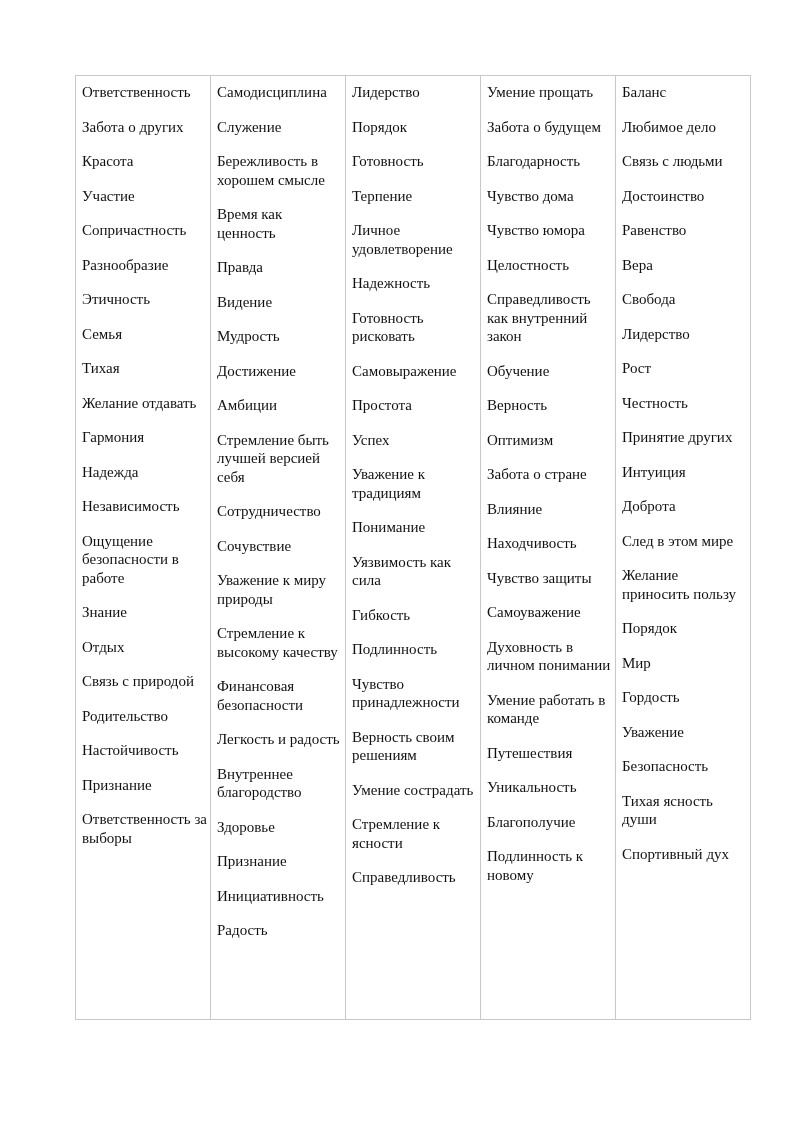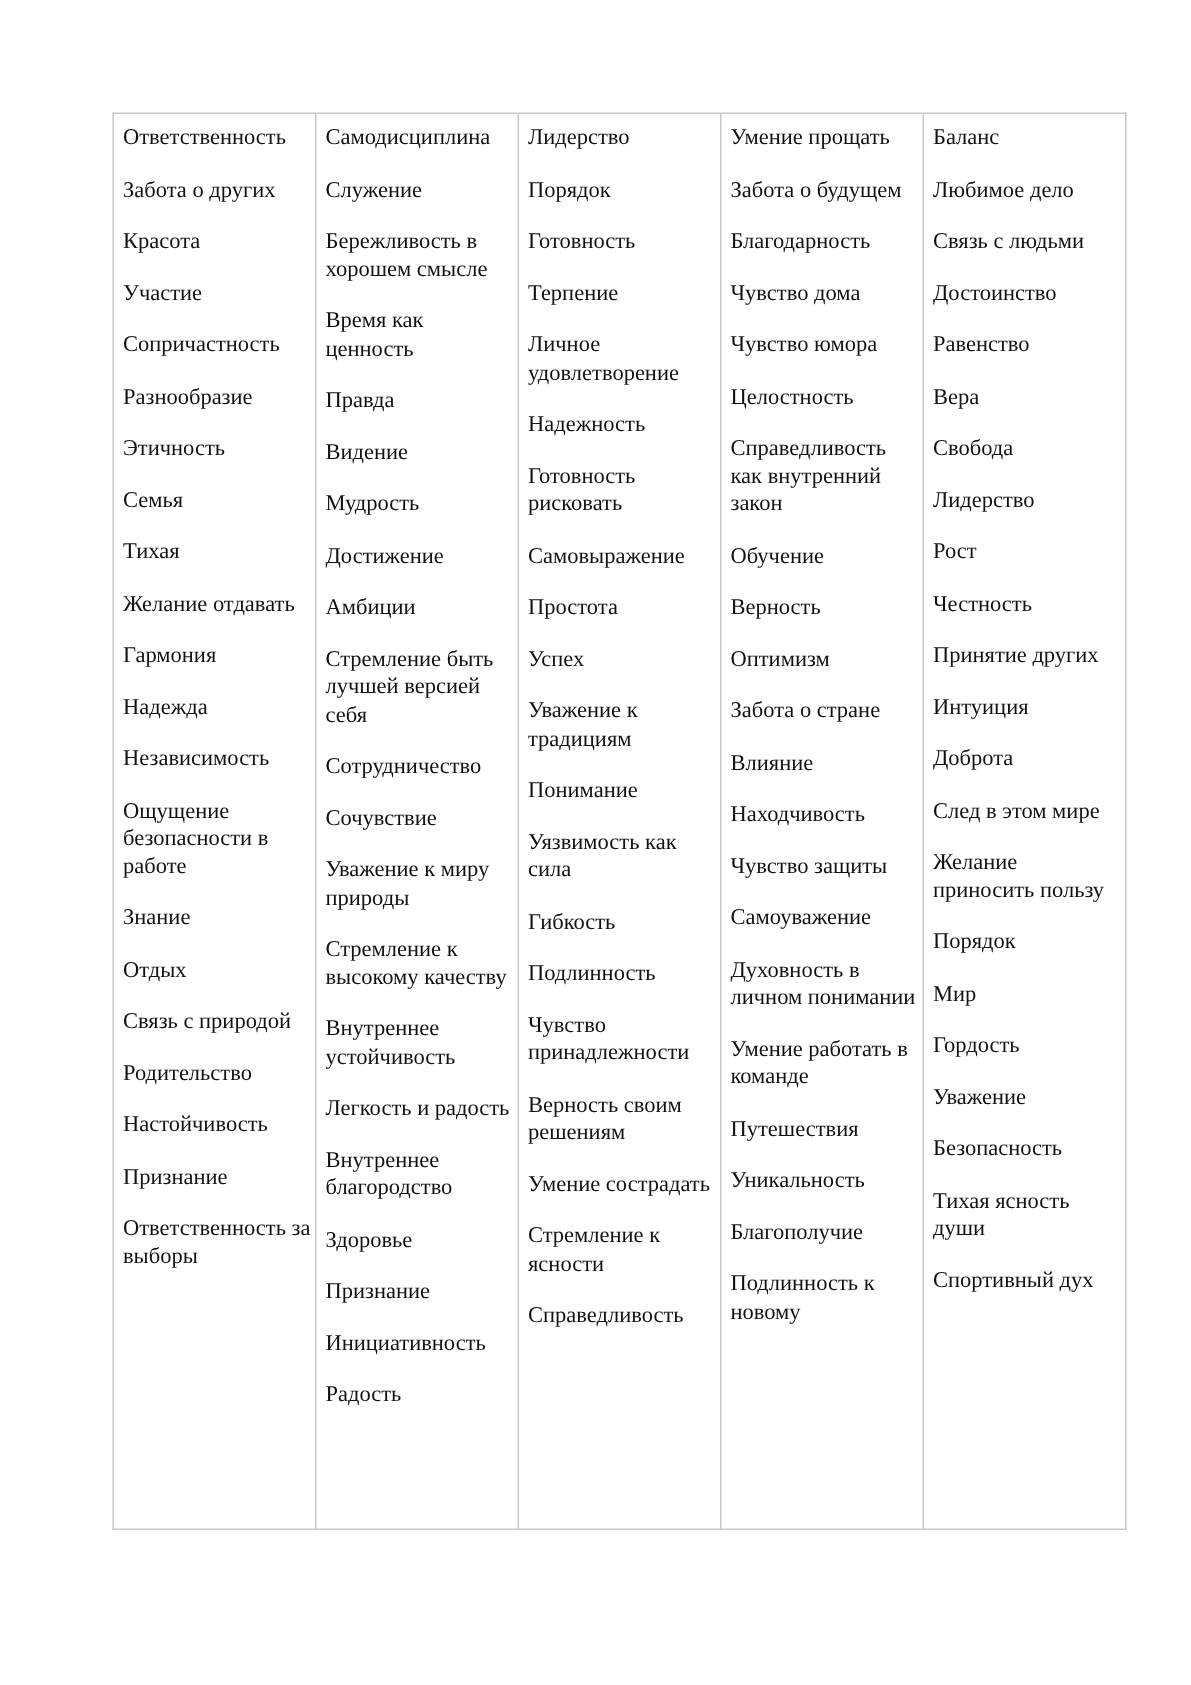--- a/index.html
+++ b/index.html
@@ -73,21 +73,21 @@
             <li>Правда</li>
             <li>Видение</li>
             <li>Мудрость</li>
             <li>Достижение</li>
             <li>Амбиции</li>
             <li>Стремление быть лучшей версией себя</li>
             <li>Сотрудничество</li>
             <li>Сочувствие</li>
             <li>Уважение к миру природы</li>
             <li>Стремление к высокому качеству</li>
-            <li>Внутреннее устойчивость</li>
+            <li>Финансовая безопасности</li>
             <li>Легкость и радость</li>
             <li>Внутреннее благородство</li>
             <li>Здоровье</li>
             <li>Признание</li>
             <li>Инициативность</li>
             <li>Радость</li>
           </ul>
         </td>
     <td>
           <ul class="cell-list">

